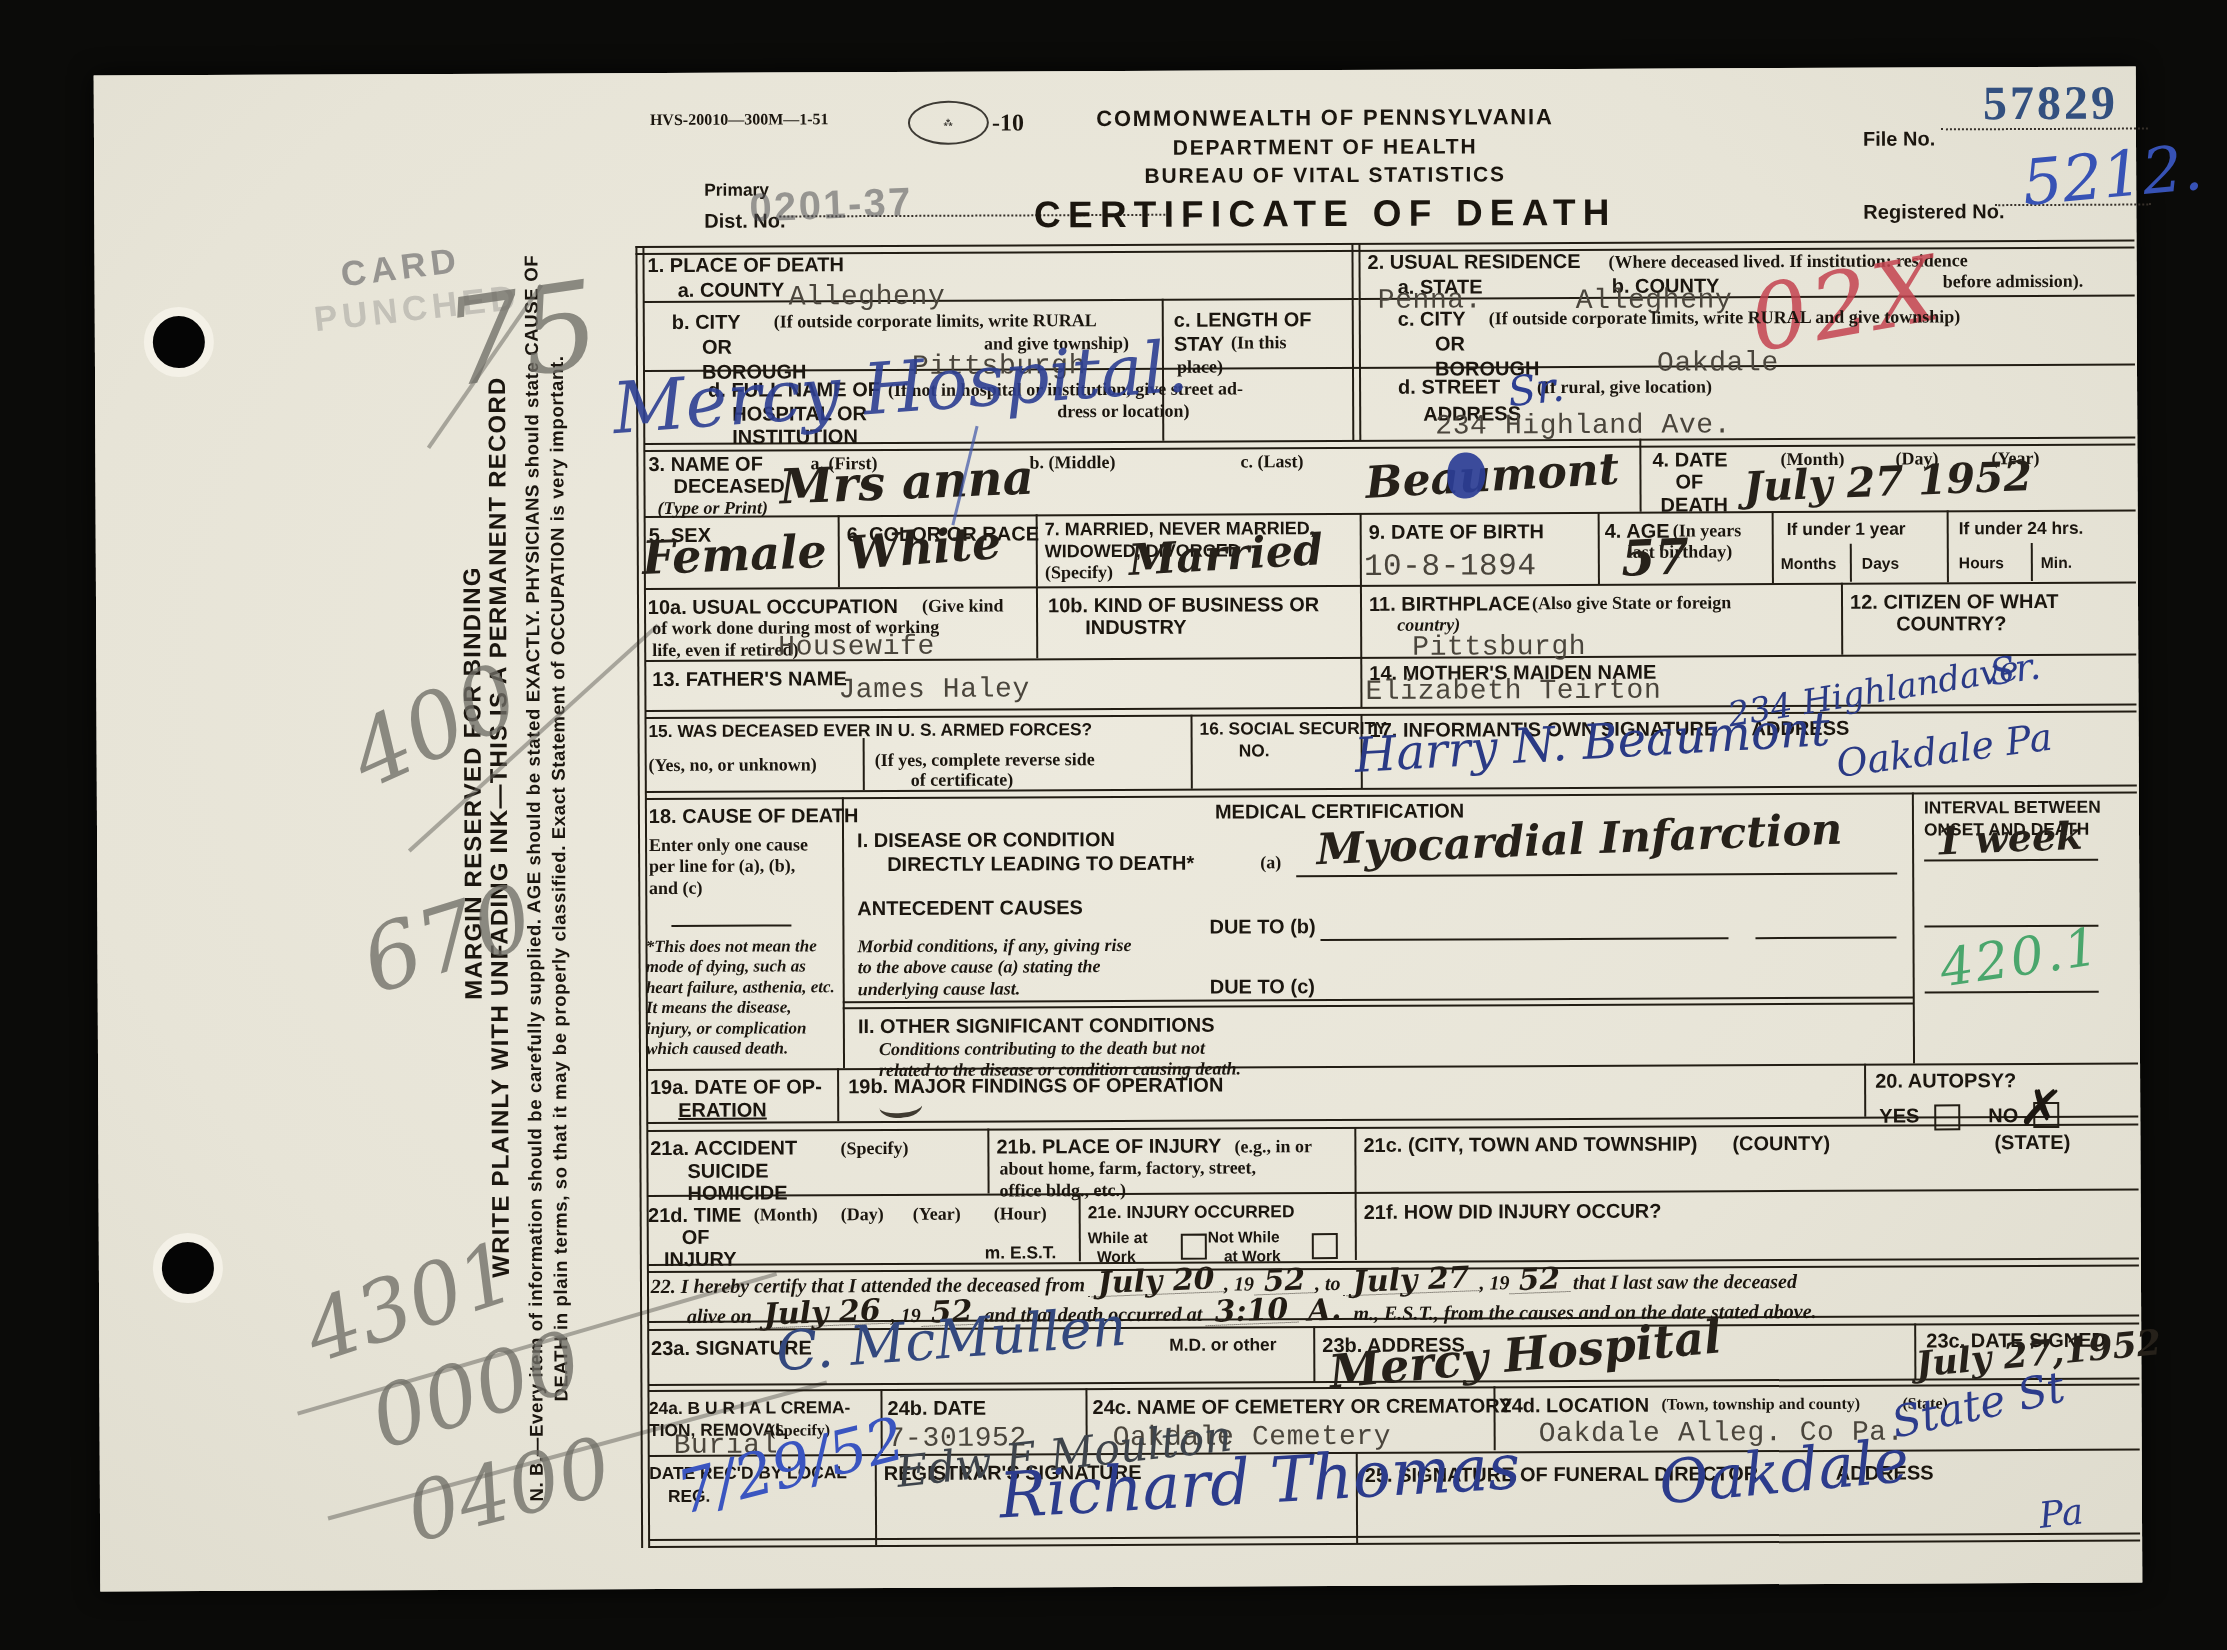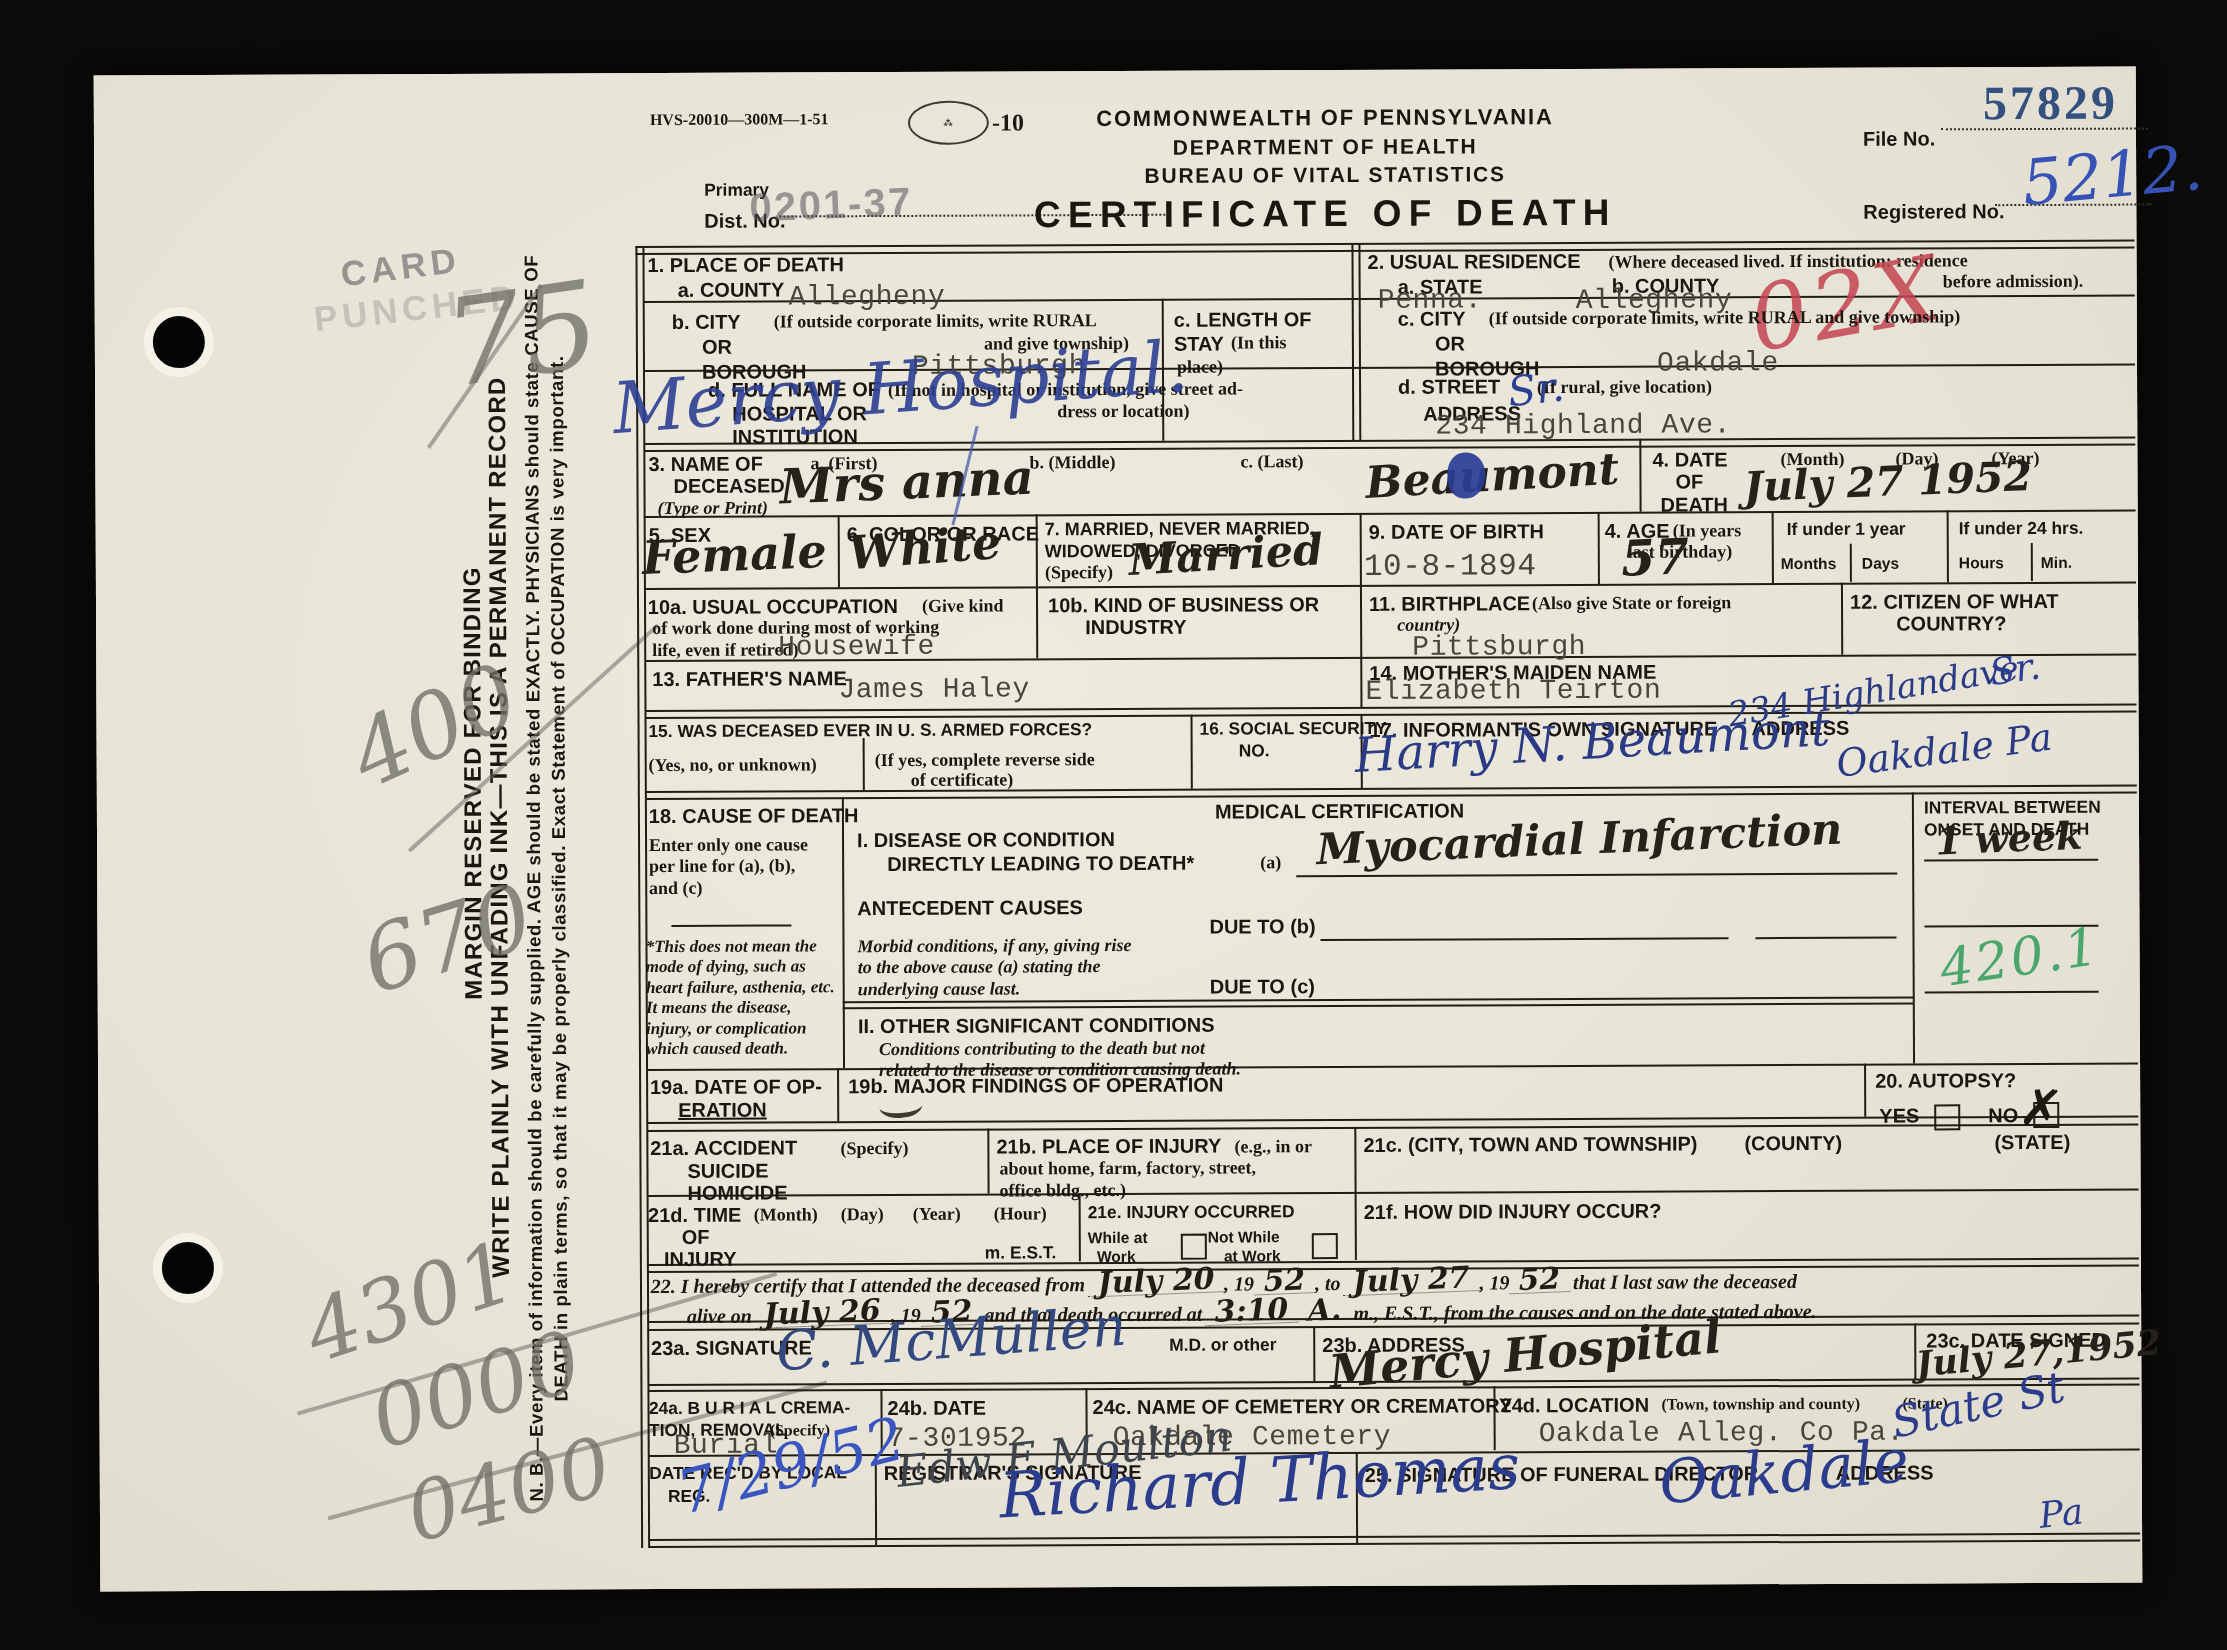--- a/index.html
+++ b/index.html
@@ -317,21 +317,21 @@
 
     <div class="lbl" style="left:10.8px;top:891px;">21a. ACCIDENT</div>
     <div class="lbl" style="left:48px;top:914px;">SUICIDE</div>
     <div class="lbl" style="left:48px;top:936px;">HOMICIDE</div>
     <div class="ser" style="left:201px;top:893px;">(Specify)</div>
     <div class="lbl" style="left:357px;top:891px;">21b. PLACE OF INJURY</div>
     <div class="ser" style="left:595px;top:893px;">(e.g., in or</div>
     <div class="ser" style="left:360px;top:914px;">about  home,  farm,  factory,  street,</div>
     <div class="ser" style="left:360px;top:936px;">office  bldg.,  etc.)</div>
     <div class="lbl" style="left:724px;top:891px;">21c. (CITY,  TOWN  AND  TOWNSHIP)</div>
-    <div class="lbl" style="left:1093px;top:891px;margin-left:12px;">(COUNTY)</div>
+    <div class="lbl" style="left:1093px;top:891px;">(COUNTY)</div>
     <div class="lbl" style="left:1355px;top:891px;">(STATE)</div>
 
     <div class="lbl" style="left:8.4px;top:958px;">21d. TIME</div>
     <div class="ser" style="left:114px;top:959px;">(Month)</div>
     <div class="ser" style="left:201px;top:959px;">(Day)</div>
     <div class="ser" style="left:273px;top:959px;">(Year)</div>
     <div class="ser" style="left:354px;top:959px;">(Hour)</div>
     <div class="lbl" style="left:42px;top:980px;">OF</div>
     <div class="lbl" style="left:24px;top:1002px;">INJURY</div>
     <div class="lbl lbl29" style="left:345px;top:998px;">m. E.S.T.</div>

